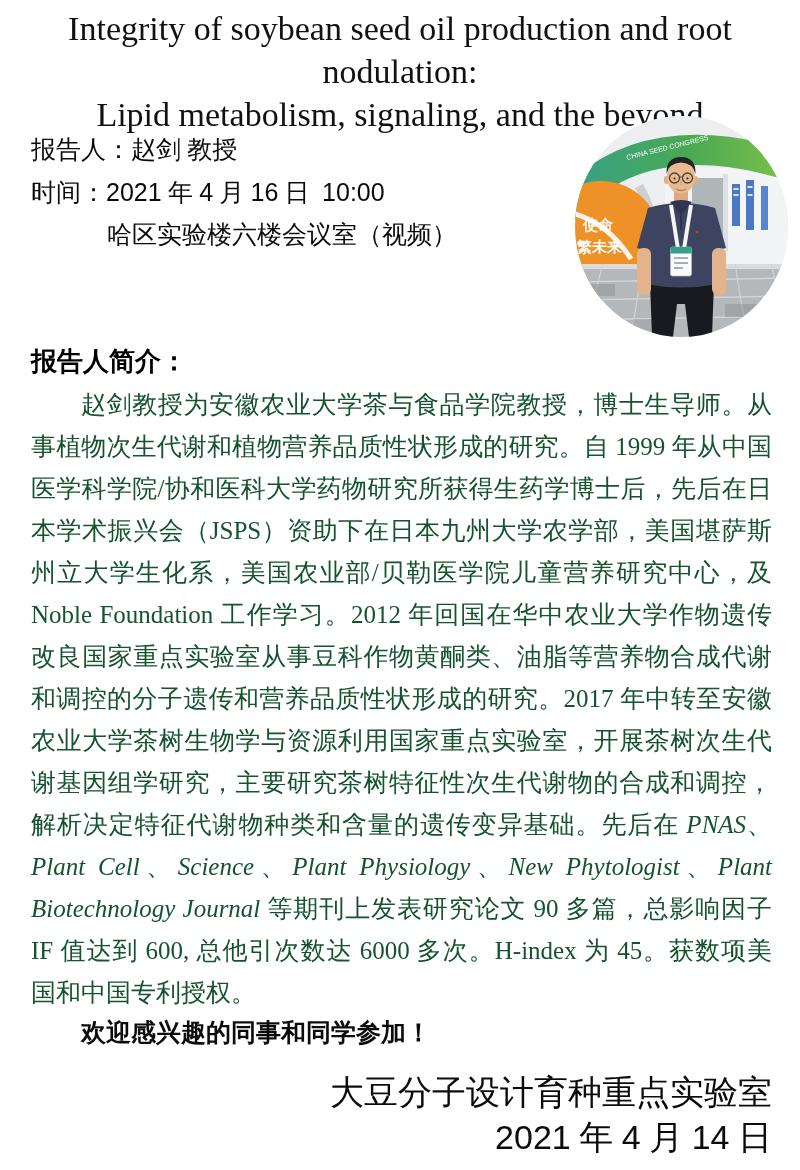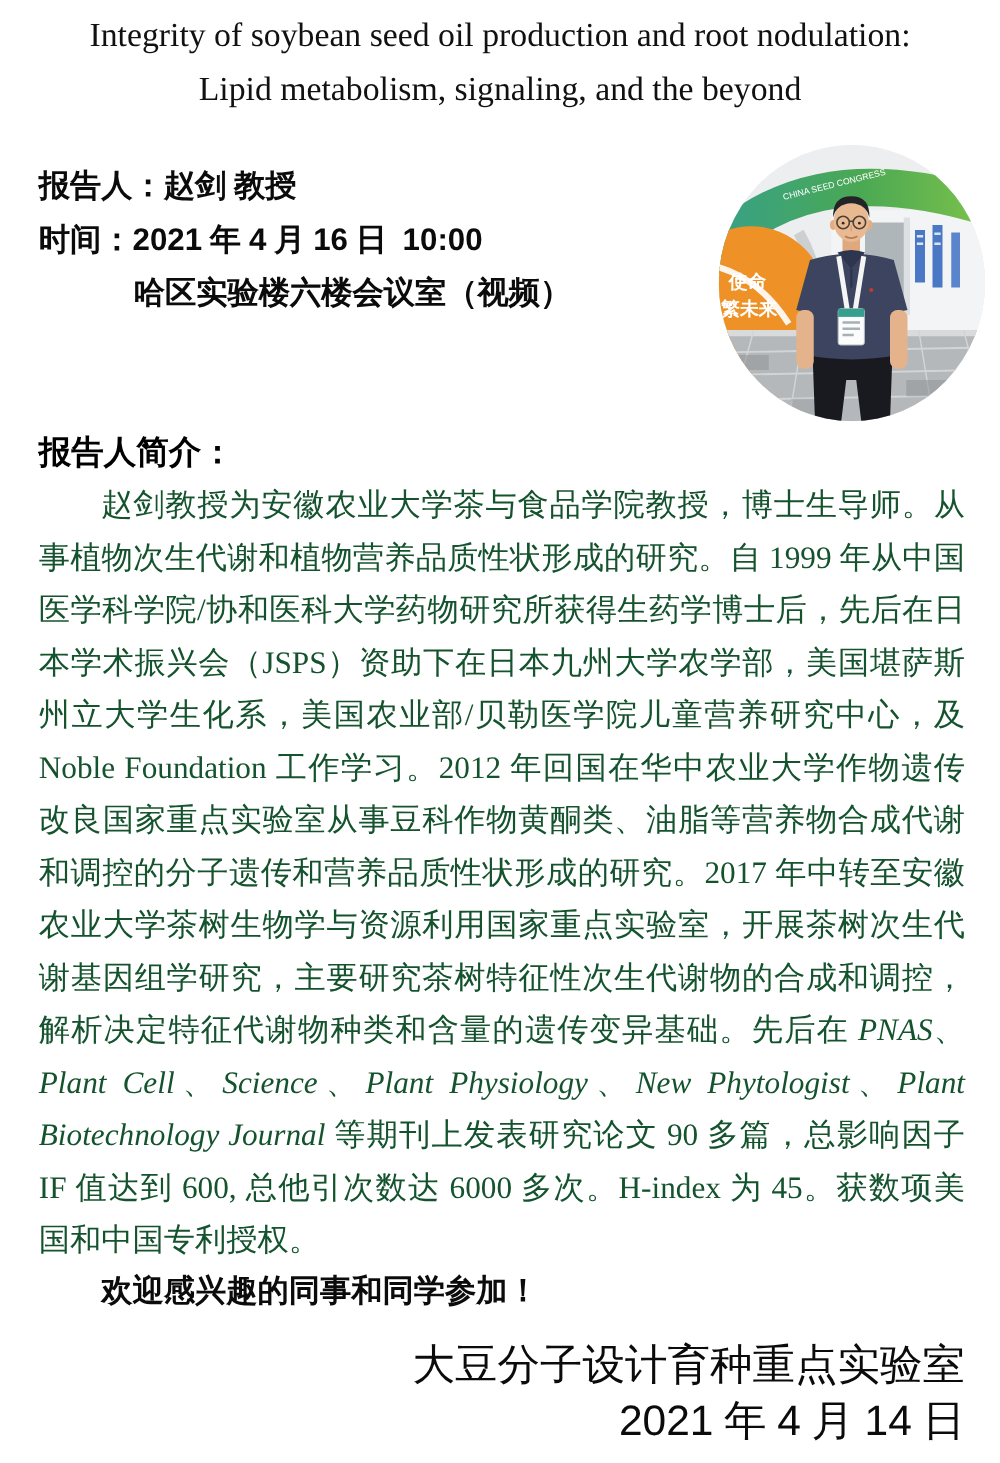--- a/index.html
+++ b/index.html
@@ -8,29 +8,28 @@
     width:800px;height:1170px;
     background:#ffffff;
     overflow:hidden;
     color:#0b0b0b;
     font-family:"Liberation Serif","DejaVu Serif",serif;
   }
   
   .title{
     position:absolute;top:7px;left:0;width:100%;
     text-align:center;
-    font-size:27px;line-height:43px;
+    font-size:34px;line-height:43px;
     color:#111;
   }
   
   .info{
     position:absolute;left:31px;top:129px;
     font-size:25px;line-height:42px;
     white-space:nowrap;
-    font-weight:bold;
   }
   .info .indent2{padding-left:76px;}
   .num{font-family:"Liberation Sans","DejaVu Sans",sans-serif;}
   
   .photo{
     position:absolute;left:575px;top:116px;
     width:213px;height:221px;
     border-radius:50%;
     overflow:hidden;
     background:#eceef0;

